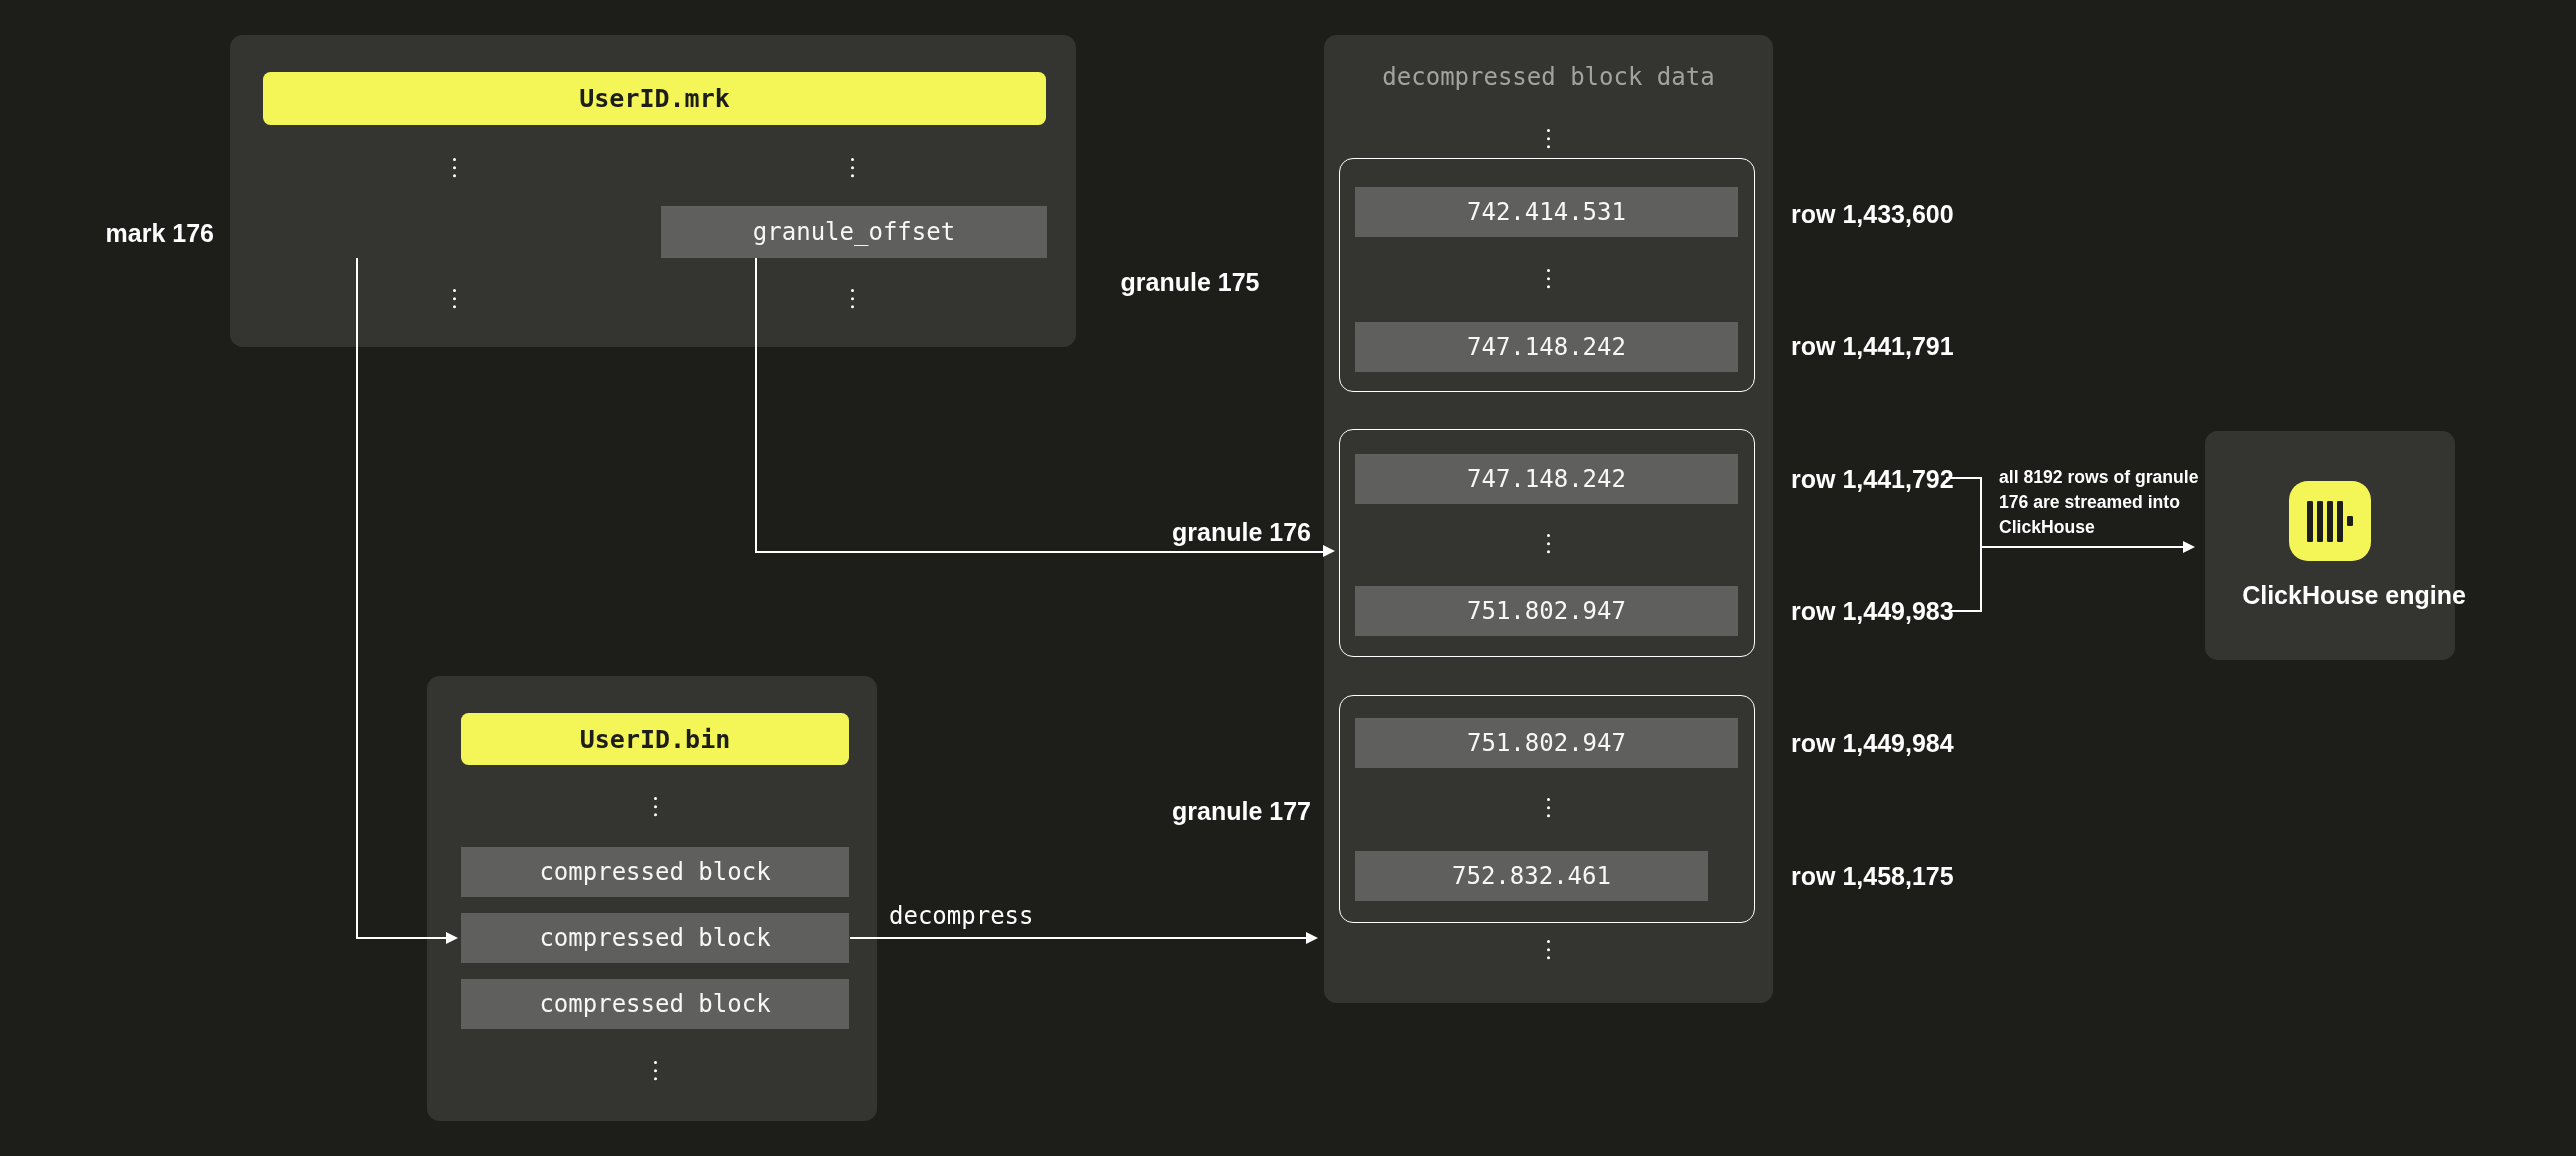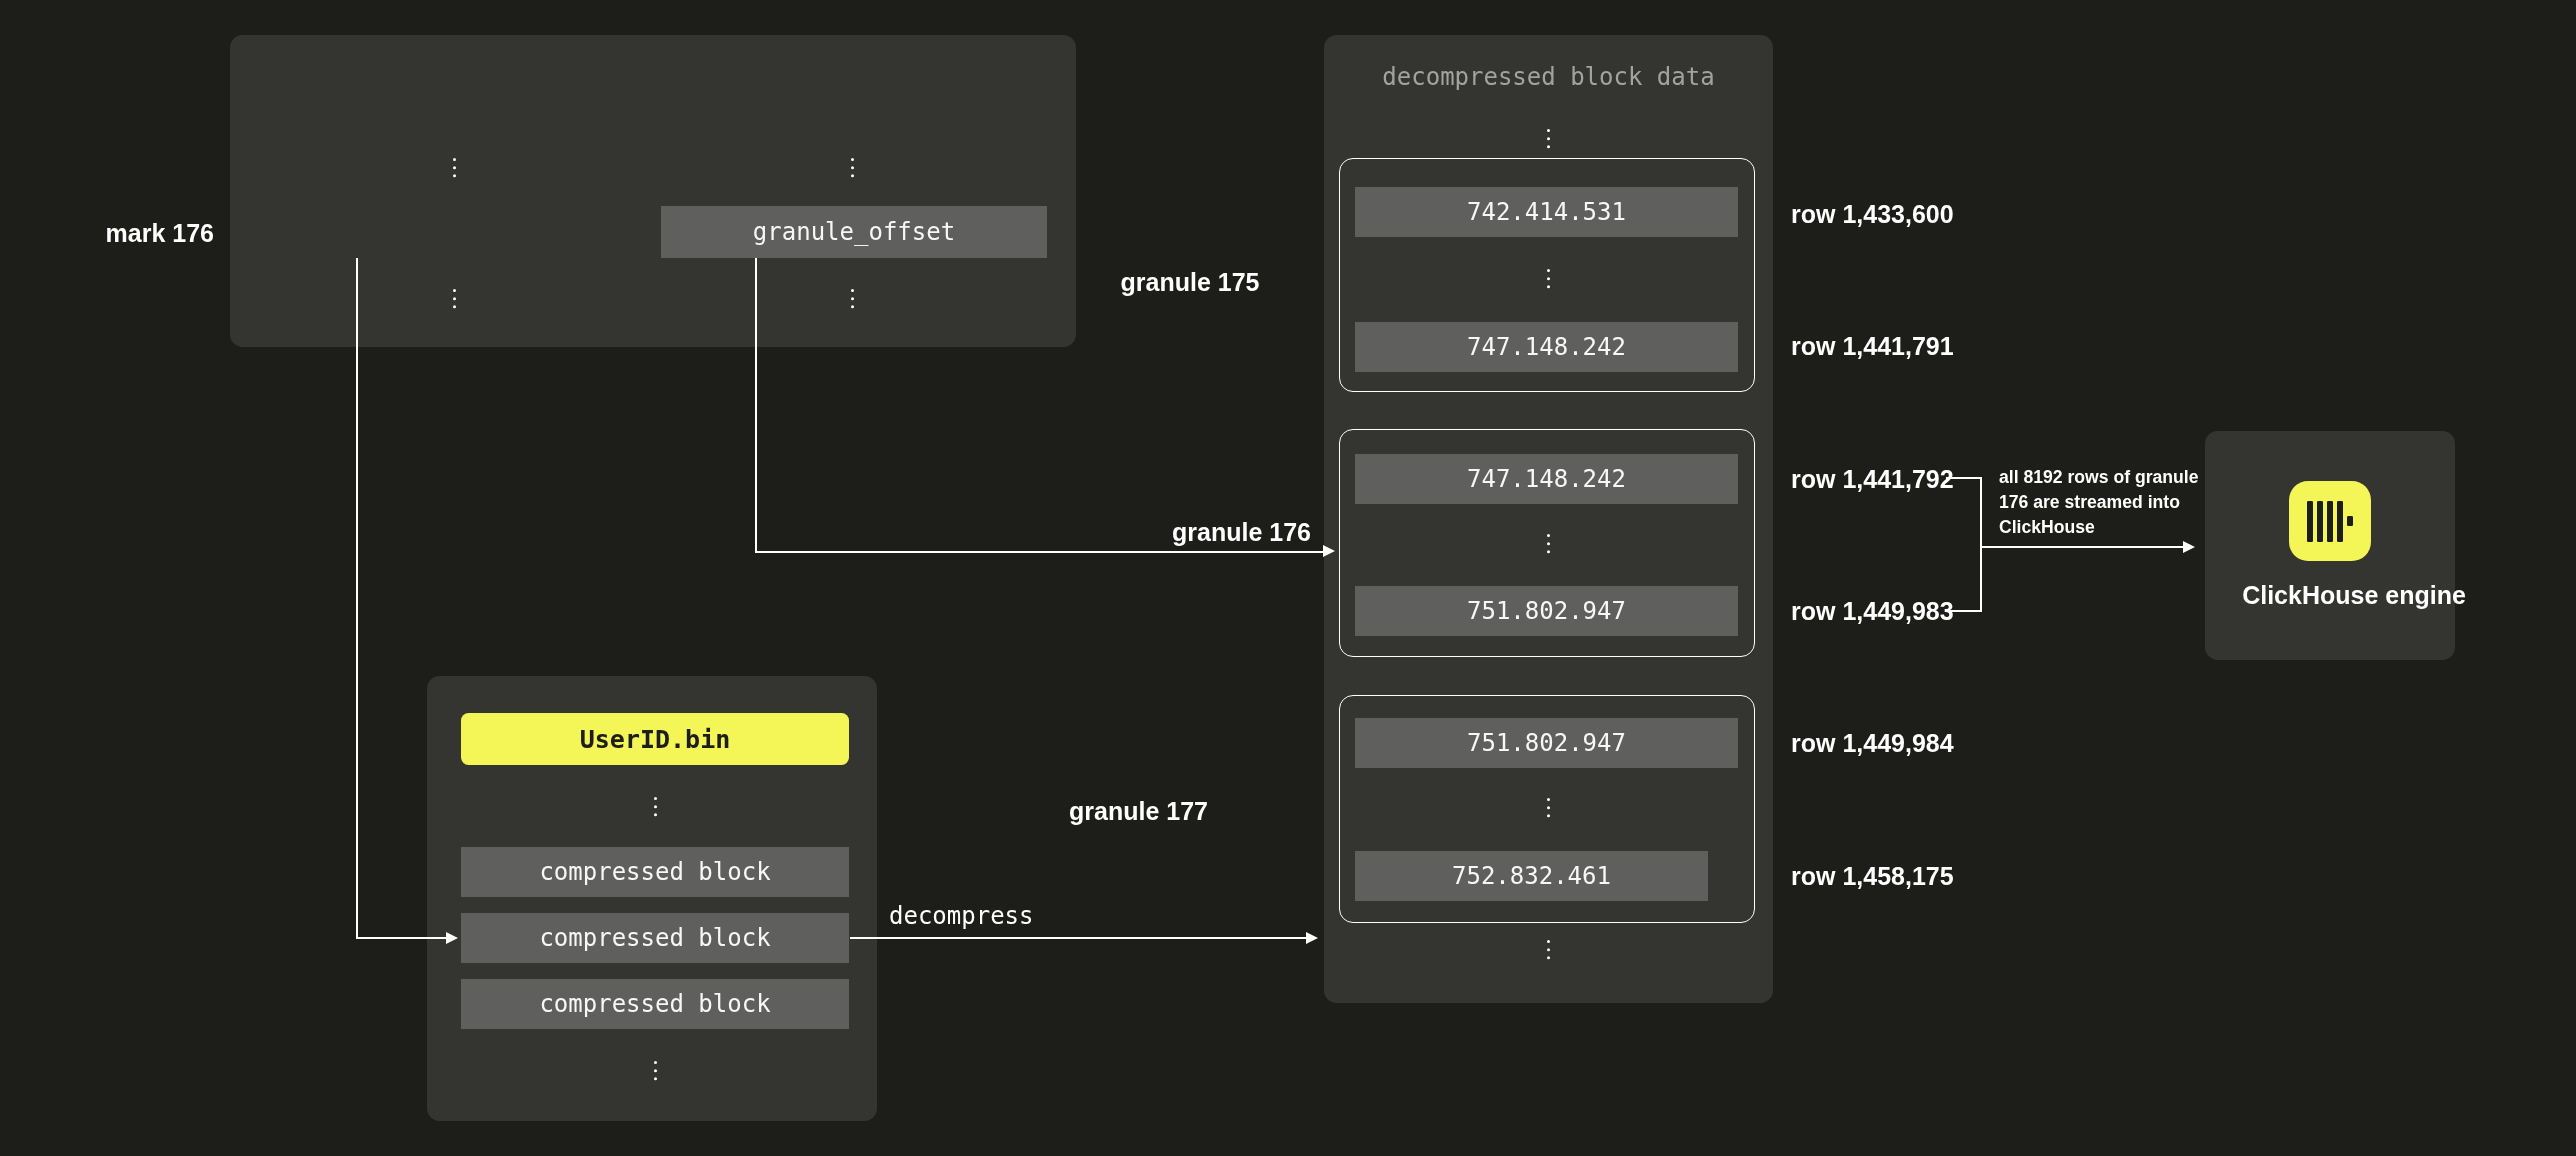--- a/index.html
+++ b/index.html
@@ -58,20 +58,21 @@
 
   .engine-label{position:absolute;font-weight:700;font-size:25px;color:#ffffff;
         text-align:center;height:30px;line-height:30px;margin-left:24px;}
 </style>
 </head>
 <body>
 
 <div class="stage">
 
   <div class="panel" style="left:230px;top:35px;width:846px;height:312px"></div>
+  <div class="chip" style="left:263px;top:72px;width:783px;height:53px">UserID.mrk</div>
   <span class="vdots" style="left:453px;top:158px"></span>
   <span class="vdots" style="left:851px;top:158px"></span>
   <div class="gbox" style="left:661px;top:206px;width:386px;height:52px">granule_offset</div>
   <span class="vdots" style="left:453px;top:289px"></span>
   <span class="vdots" style="left:851px;top:289px"></span>
   <div class="slabel" style="left:25px;top:218px;width:189px;text-align:right">mark 176</div>
 
   <div class="panel" style="left:427px;top:676px;width:450px;height:445px"></div>
   <div class="chip" style="left:461px;top:713px;width:388px;height:52px">UserID.bin</div>
   <span class="vdots" style="left:654px;top:797px"></span>
@@ -96,21 +97,21 @@
 
   <div class="granule-outline" style="left:1339px;top:695px;width:416px;height:228px"></div>
   <div class="gbox" style="left:1355px;top:718px;width:383px;height:50px">751.802.947</div>
   <span class="vdots" style="left:1547px;top:798px"></span>
   <div class="gbox" style="left:1355px;top:851px;width:353px;height:50px">752.832.461</div>
 
   <span class="vdots" style="left:1547px;top:940px"></span>
 
   <div class="slabel" style="left:1069px;top:267px;width:242px;text-align:center">granule 175</div>
   <div class="slabel" style="left:1069px;top:517px;width:242px;text-align:right">granule 176</div>
-  <div class="slabel" style="left:1069px;top:796px;width:242px;text-align:left">granule 177</div>
+  <div class="slabel" style="left:1069px;top:796px;width:242px;text-align:right">granule 177</div>
 
   <div class="slabel" style="left:1791px;top:199px;width:264px">row 1,433,600</div>
   <div class="slabel" style="left:1791px;top:331px;width:264px">row 1,441,791</div>
   <div class="slabel" style="left:1791px;top:464px;width:264px">row 1,441,792</div>
   <div class="slabel" style="left:1791px;top:596px;width:264px">row 1,449,983</div>
   <div class="slabel" style="left:1791px;top:728px;width:264px">row 1,449,984</div>
   <div class="slabel" style="left:1791px;top:861px;width:264px">row 1,458,175</div>
 
   <div class="vline" style="left:356px;top:258px;width:1.9px;height:681px"></div>
   <div class="hline" style="left:356px;top:937px;width:90px;height:1.9px"></div>

